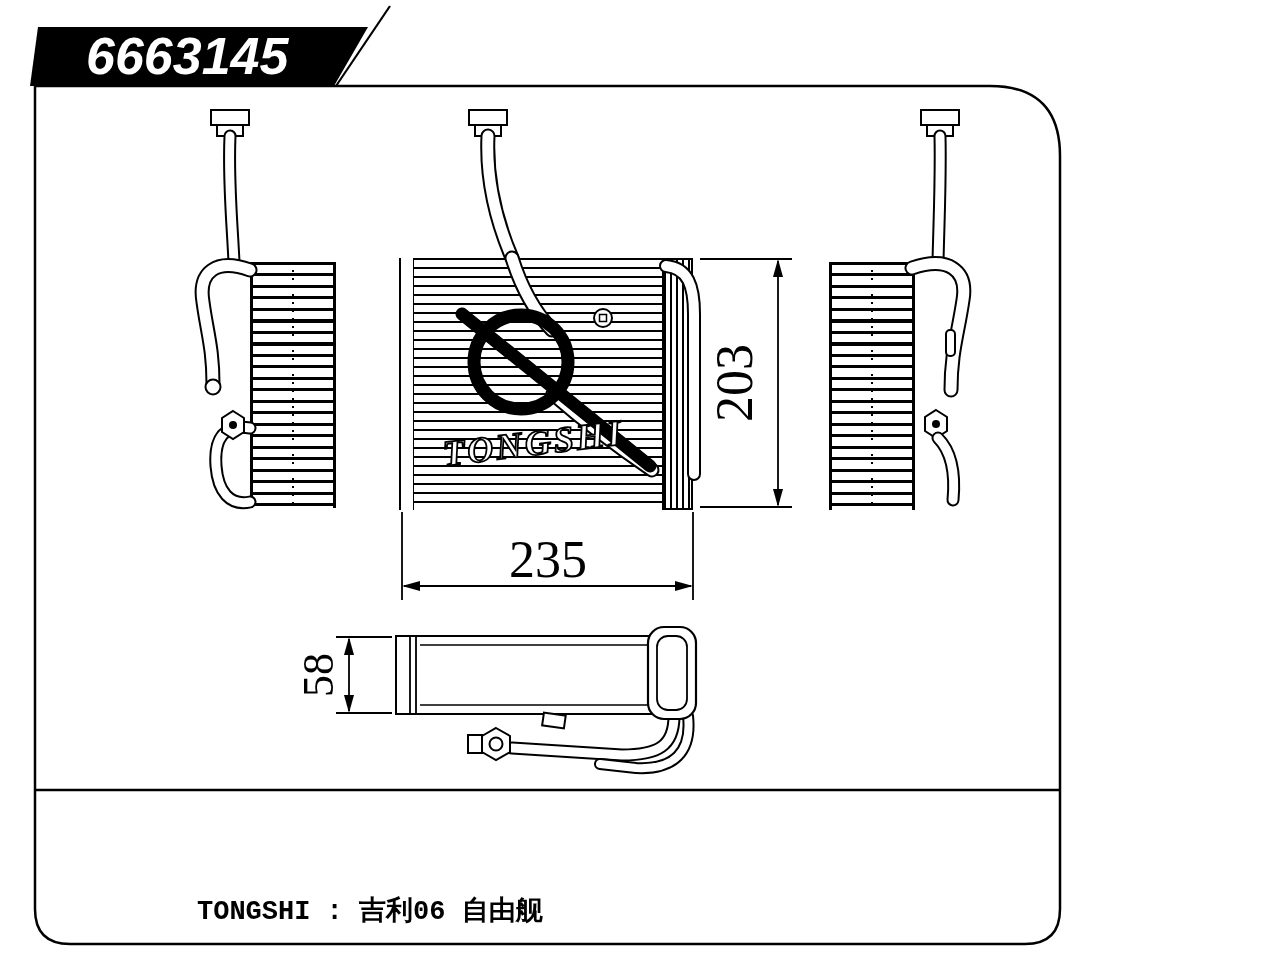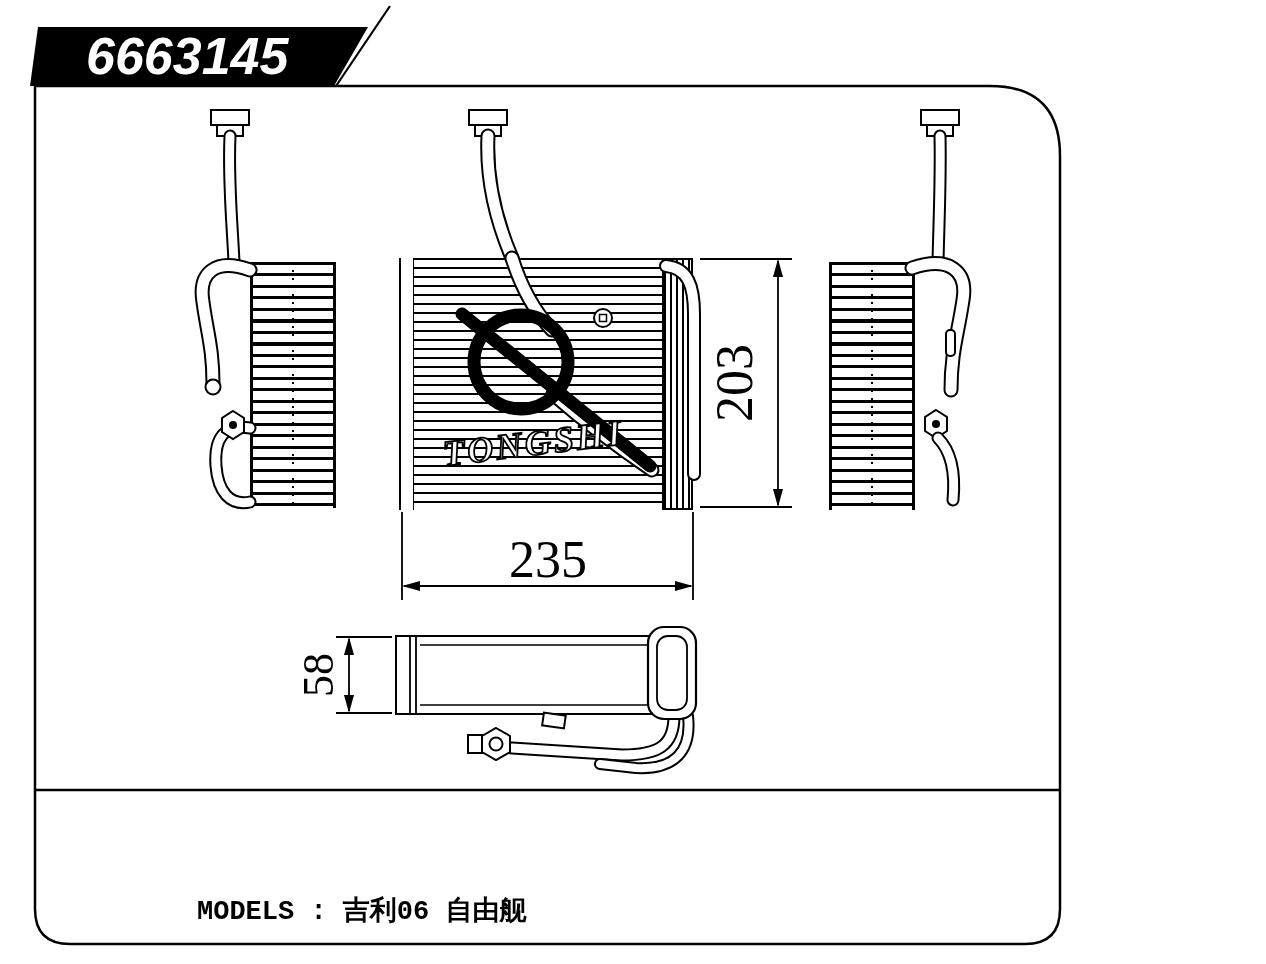--- a/index.html
+++ b/index.html
@@ -156,18 +156,18 @@
     <g>
       <path class="ln" d="M392,637 H336 M392,713 H336"></path>
       <path class="ln" d="M349,639 V711"></path>
       <polygon class="fb" points="349,637 344,655 354,655"></polygon>
       <polygon class="fb" points="349,713 344,695 354,695"></polygon>
       <text class="dim-text-sm" x="333" y="675" text-anchor="middle" transform="rotate(-90 333 675)">58</text>
     </g>
   </svg>
 
   <div class="specs">
-    <div>MODELS : 吉利06 自由舰</div>
+    <div>TONGSHI : 吉利06 自由舰</div>
     
     
   </div>
 
 </div>
 
 </body></html>

